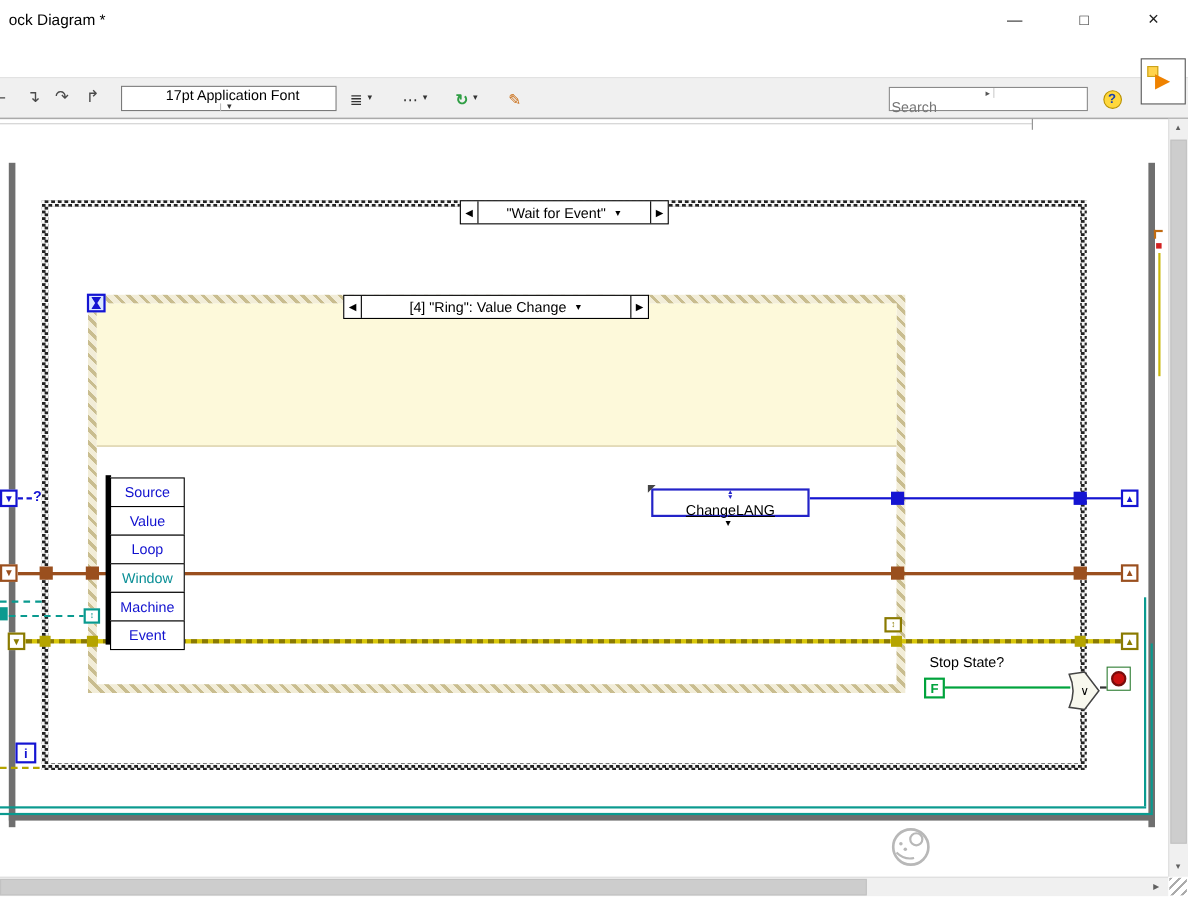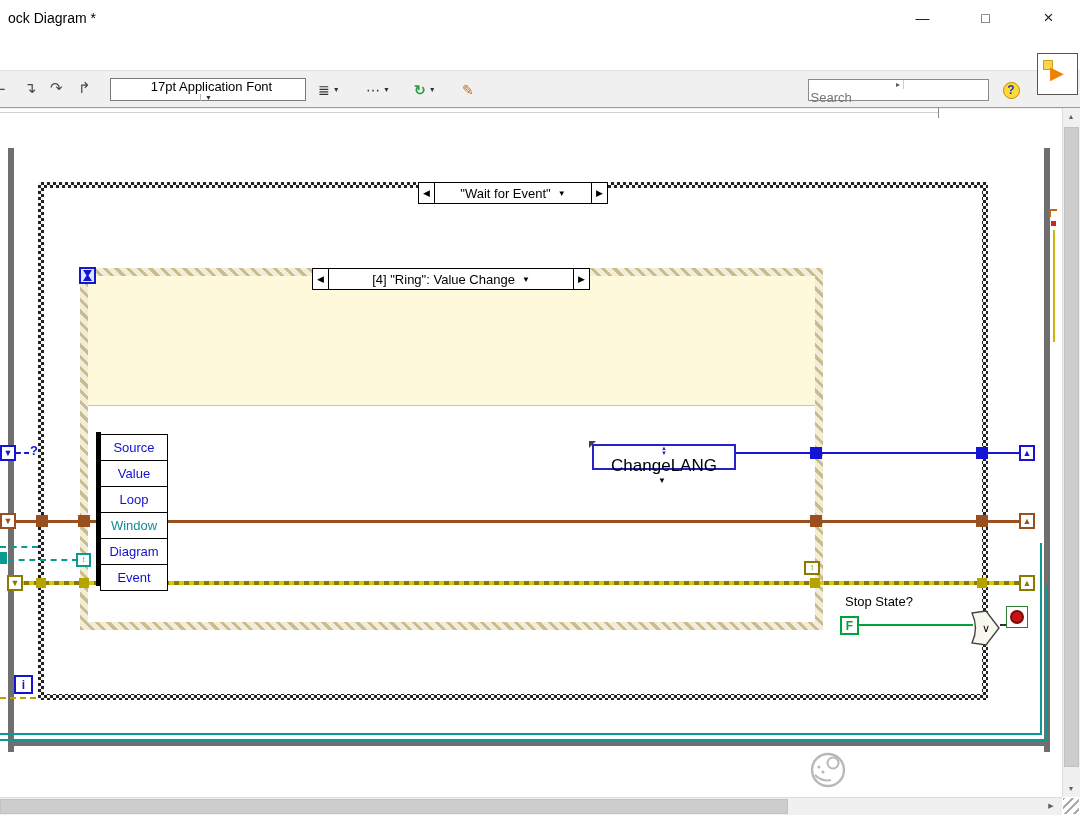--- a/index.html
+++ b/index.html
@@ -205,33 +205,33 @@
     <div class="evrow">
         <span class="blue">Value</span>
       </div>
     <div class="evrow">
         <span class="blue">Loop</span>
       </div>
     <div class="evrow">
         <span class="tealtxt">Window</span>
       </div>
     <div class="evrow">
-        <span class="blue">Diagram</span>
+        <span class="blue">Machine</span>
       </div>
     <div class="evrow">
         <span class="blue">Event</span>
       </div>
   </div>
 
   <div class="a fx" style="left:592px;top:444px;width:144px;height:26px;background:#fff;border:2px solid #2323c8;box-sizing:border-box;">
     <span style="width:13px;display:flex;flex-direction:column;align-items:center;font-size:6px;line-height:5px;color:#2323c8;">
       <span>▲</span>
       <span>▼</span>
     </span>
-    <span style="flex:1;font-size:17px;">ChangeLANG</span>
+    <span style="flex:1;font-size:13px;text-decoration:underline;">ChangeLANG</span>
     <span class="dd" style="margin-right:4px;">▼</span>
   </div>
   <div class="a" style="left:589px;top:441px;width:0;height:0;border-top:7px solid #444;border-right:7px solid transparent;"></div>
 
   <span class="a t" style="left:845px;top:594px;font-size:13px;">Stop State?</span>
   <div class="a ctr" style="left:840px;top:616px;width:19px;height:19px;background:#fff;border:2px solid #00a33c;box-sizing:border-box;font-size:12px;font-weight:bold;color:#00a33c;">
     <span>F</span>
   </div>
   <div class="a" style="left:971px;top:610px;width:30px;height:36px;">
     <svg width="30" height="36" viewBox="0 0 30 36">

